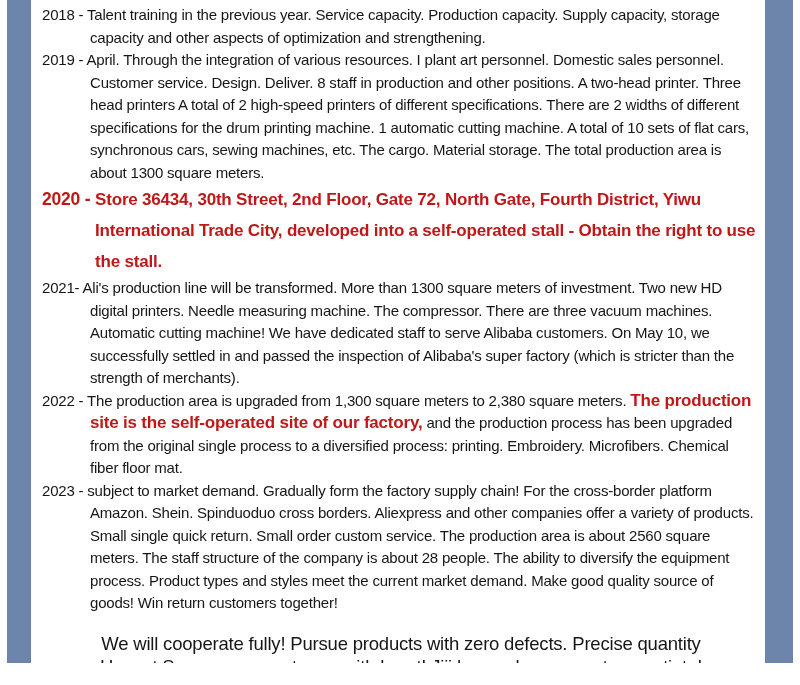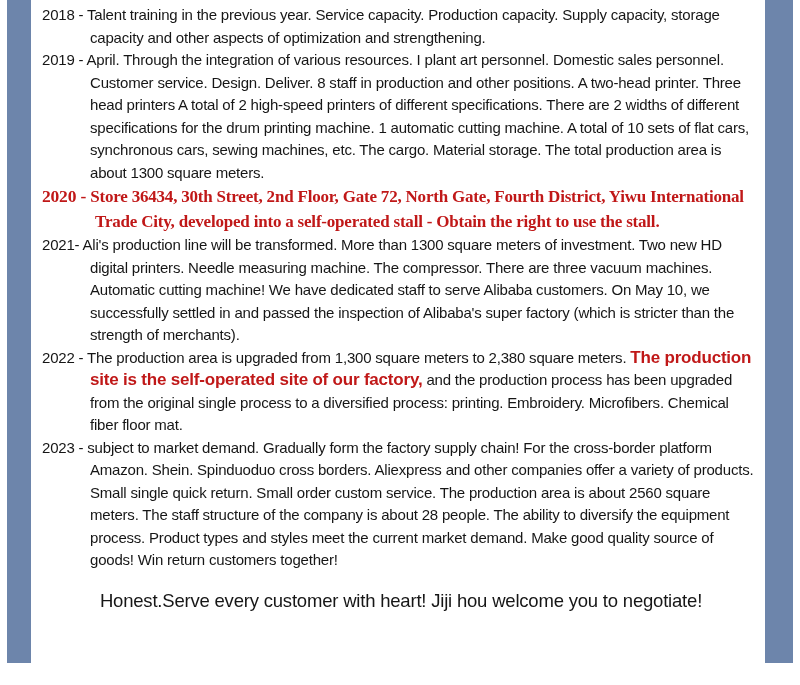--- a/index.html
+++ b/index.html
@@ -32,24 +32,23 @@
     line-height: 22.5px;
     padding-left: 48px;
     text-indent: -48px;
     letter-spacing: -0.2px;
   }
   .entry .year { white-space: pre; }
   .entry.highlight {
     color: var(--red-color, #c01818);
     font-weight: bold;
     font-size: 17.5px;
-    line-height: 25px;
+    line-height: 30px;
     padding-left: 53px;
     text-indent: -53px;
-    font-family: Liberation Serif, serif;
   }
   .seg.highlight {
     color: var(--red-color, #c01818);
     font-weight: bold;
     font-size: 17px;
   }
   .promise {
     margin-top: 17px;
     text-align: center;
     font-size: 18.5px;
@@ -69,16 +68,17 @@
     <div id="timeline">
         <div class="entry"><span class="year">2018 - </span><span class="seg">Talent training in the previous year. Service capacity. Production capacity. Supply capacity, storage capacity and other aspects of optimization and strengthening.</span></div>
         <div class="entry"><span class="year">2019 - </span><span class="seg">April. Through the integration of various resources. I plant art personnel. Domestic sales personnel. Customer service. Design. Deliver. 8 staff in production and other positions. A two-head printer. Three head printers A total of 2 high-speed printers of different specifications. There are 2 widths of different specifications for the drum printing machine. 1 automatic cutting machine. A total of 10 sets of flat cars, synchronous cars, sewing machines, etc. The cargo. Material storage. The total production area is about 1300 square meters.</span></div>
         <div class="entry highlight"><span class="year">2020 - </span><span class="seg highlight">Store 36434, 30th Street, 2nd Floor, Gate 72, North Gate, Fourth District, Yiwu International Trade City, developed into a self-operated stall - Obtain the right to use the stall.</span></div>
         <div class="entry"><span class="year">2021- </span><span class="seg">Ali's production line will be transformed. More than 1300 square meters of investment. Two new HD digital printers. Needle measuring machine. The compressor. There are three vacuum machines. Automatic cutting machine! We have dedicated staff to serve Alibaba customers. On May 10, we successfully settled in and passed the inspection of Alibaba's super factory (which is stricter than the strength of merchants).</span></div>
         <div class="entry"><span class="year">2022 - </span><span class="seg">The production area is upgraded from 1,300 square meters to 2,380 square meters. </span><span class="seg highlight">The production site is the self-operated site of our factory,</span><span class="seg"> and the production process has been upgraded from the original single process to a diversified process: printing. Embroidery. Microfibers. Chemical fiber floor mat.</span></div>
         <div class="entry"><span class="year">2023 - </span><span class="seg">subject to market demand. Gradually form the factory supply chain! For the cross-border platform Amazon. Shein. Spinduoduo cross borders. Aliexpress and other companies offer a variety of products. Small single quick return. Small order custom service. The production area is about 2560 square meters. The staff structure of the company is about 28 people. The ability to diversify the equipment process. Product types and styles meet the current market demand. Make good quality source of goods! Win return customers together!</span></div>
       </div>
 
     <div class="promise">
+      <div>We will cooperate fully! Pursue products with zero defects. Precise quantity</div>
       <div>Honest.Serve every customer with heart! Jiji hou welcome you to negotiate!</div>
     </div>
   </div>
 </div>
 
 </body></html>

